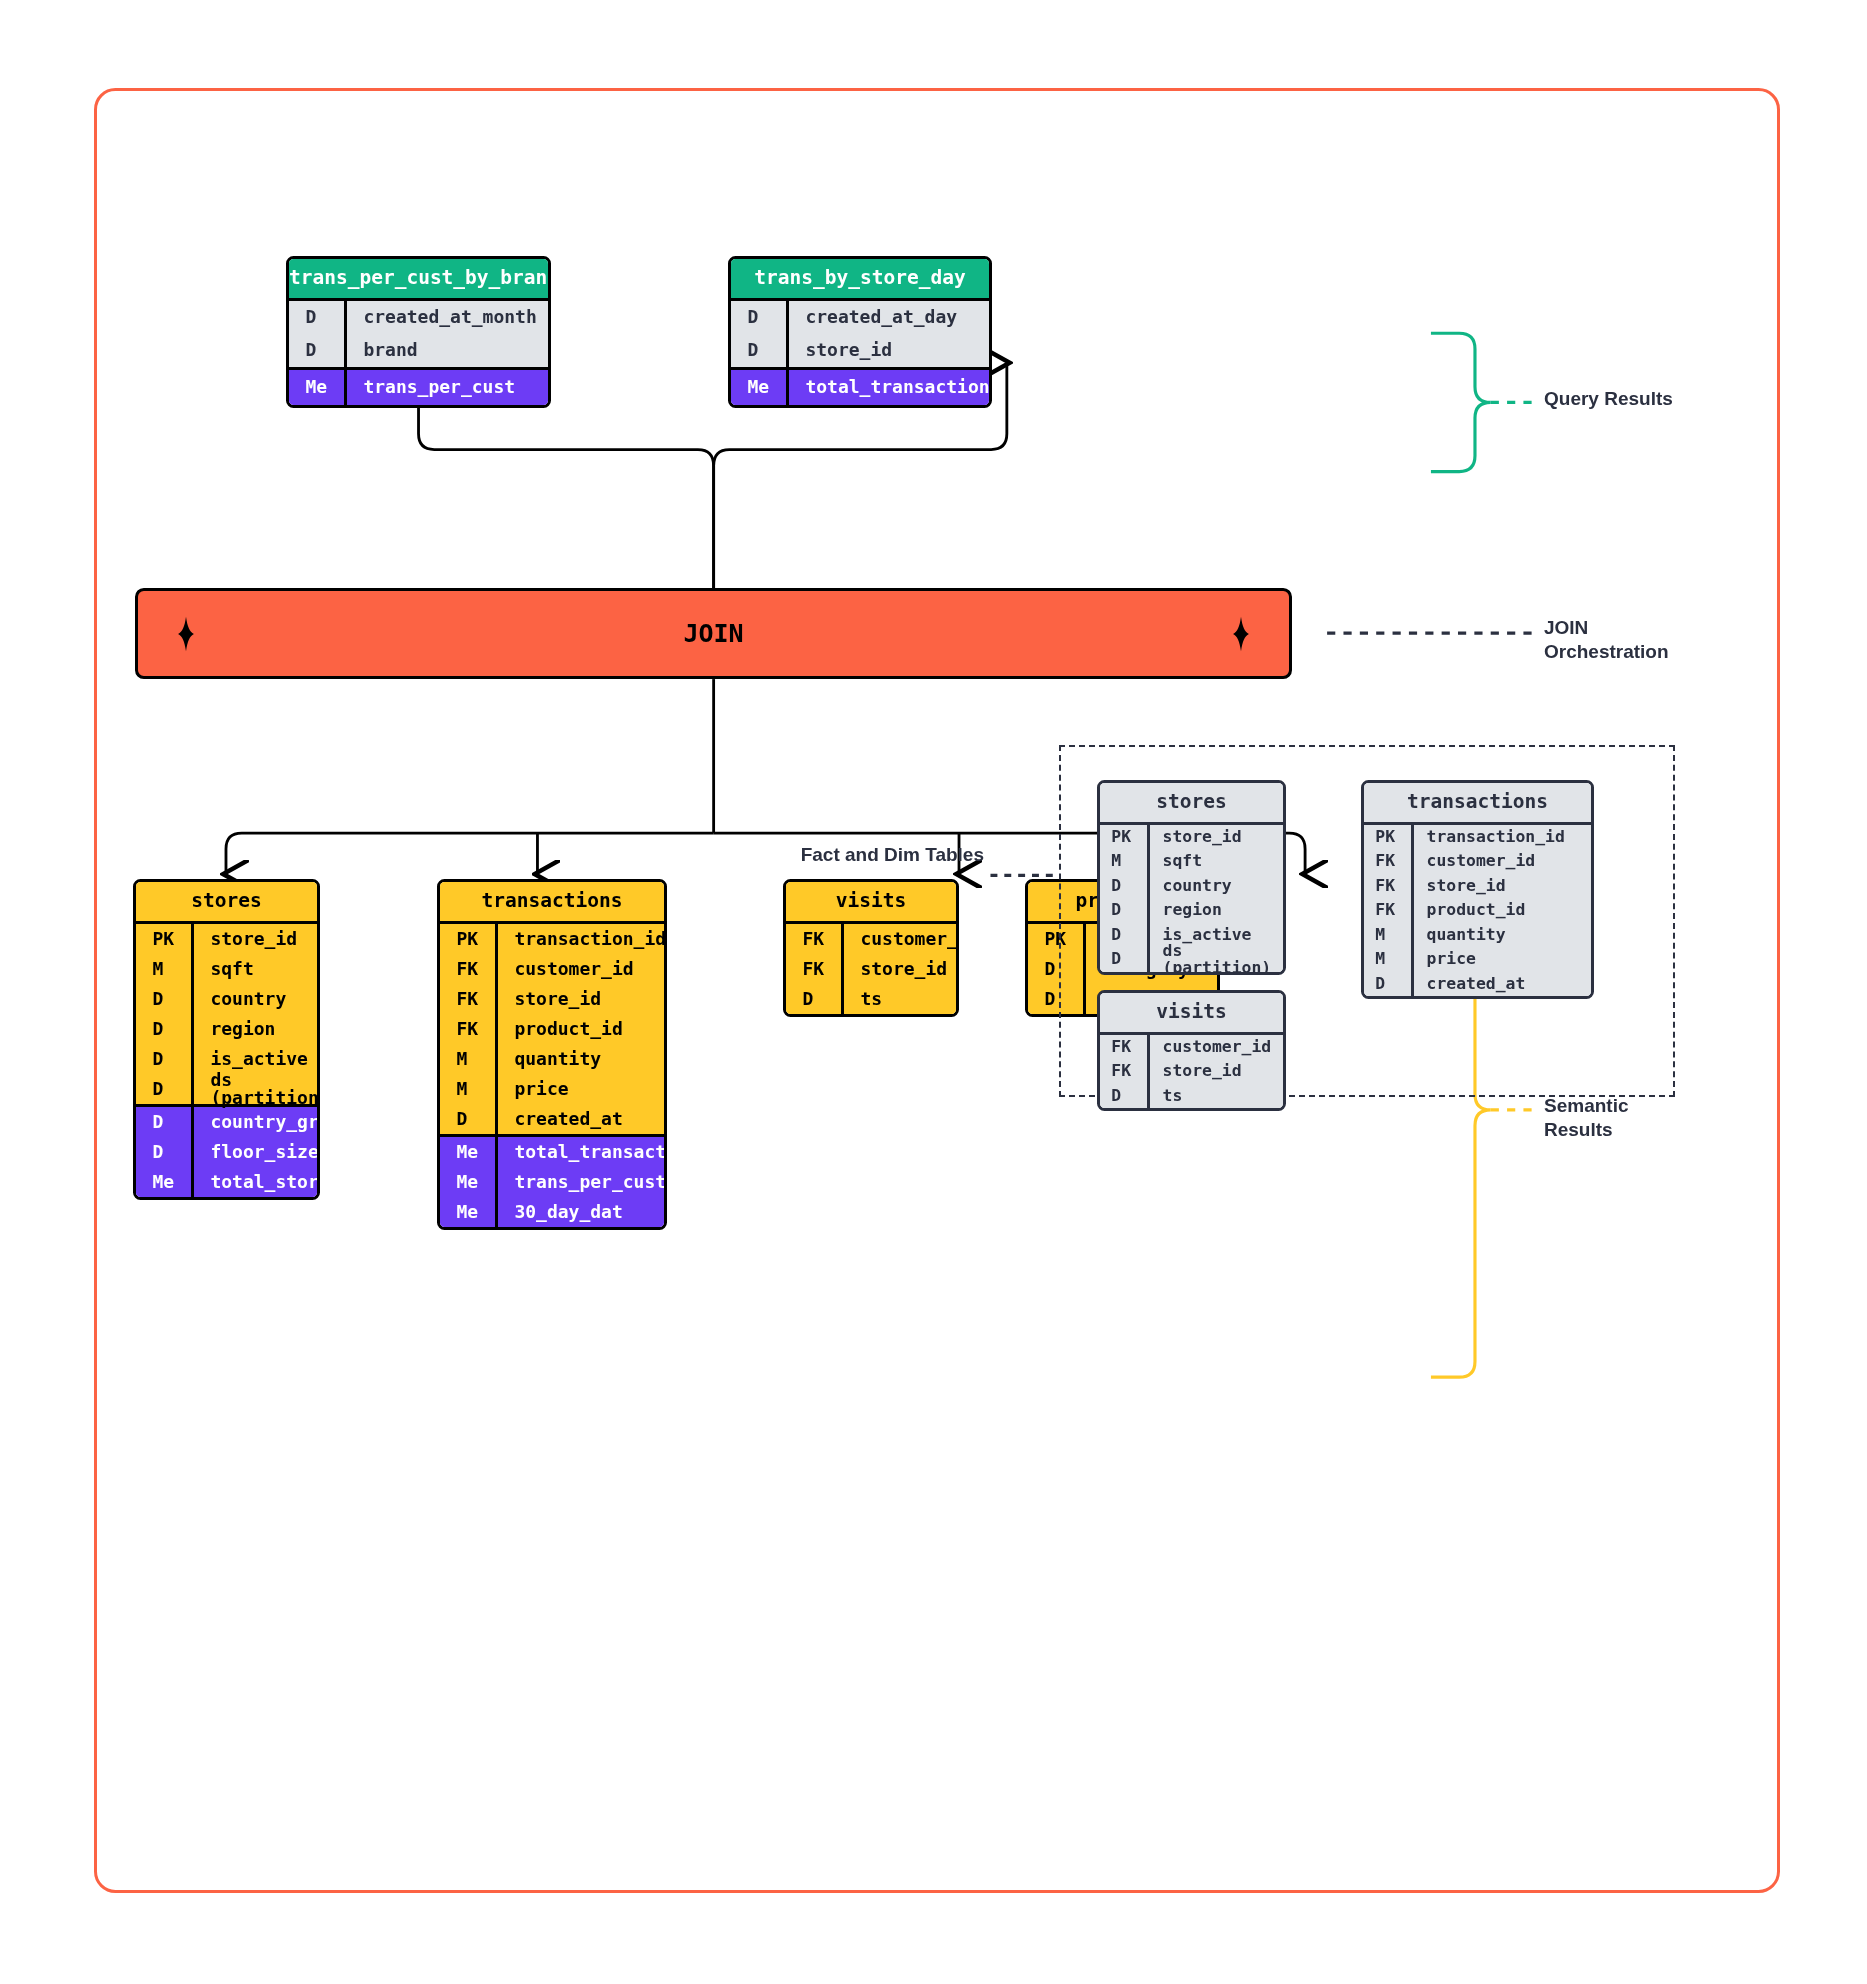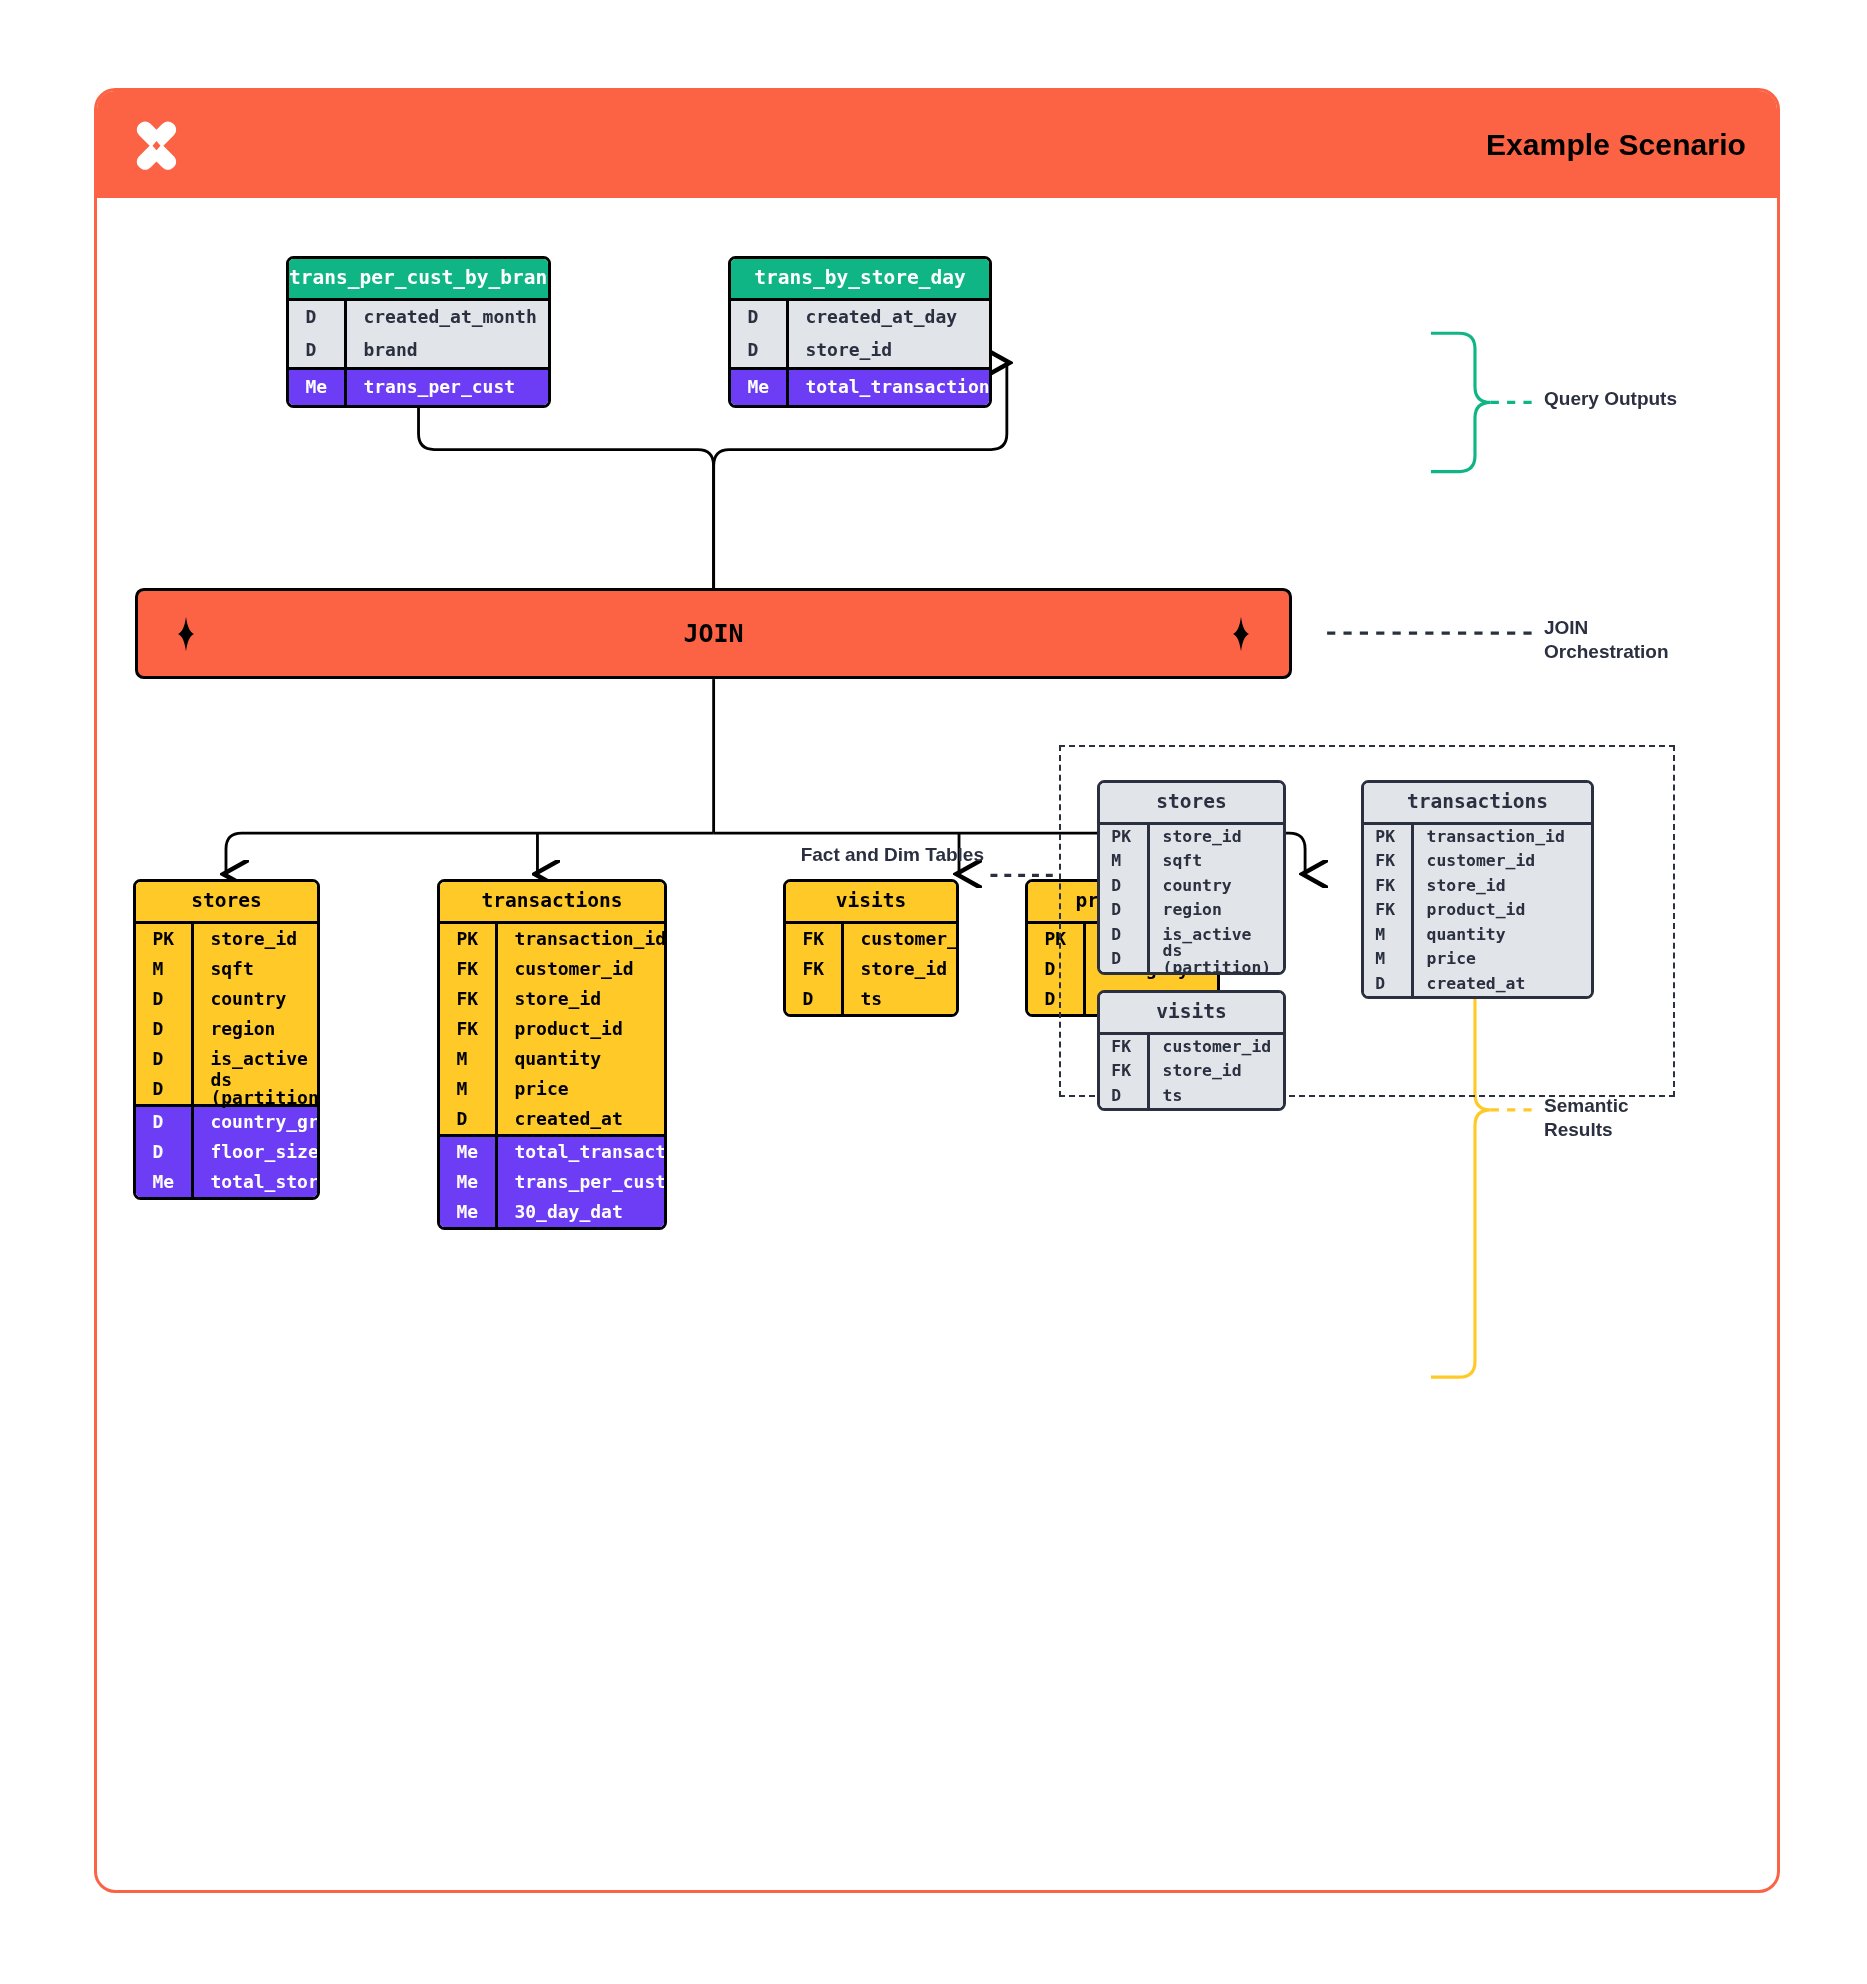--- a/index.html
+++ b/index.html
@@ -106,27 +106,20 @@
     font-weight:bold;font-size:18px;color:var(--ink);
   }
   
   #wires{position:absolute;left:0;top:0;width:100%;height:100%;pointer-events:none;}
 </style>
 </head>
 <body>
 
 <div id="card">
 
-  <div id="header">
-    <svg id="logo" viewBox="0 0 100 100">
-      <path d="M20 14 C14 20 14 28 20 34 L38 52 L20 70 C14 76 14 84 20 90 C26 96 34 96 40 90 L50 80 L60 90 C66 96 74 96 80 90 C86 84 86 76 80 70 L62 52 L80 34 C86 28 86 20 80 14 C74 8 66 8 60 14 L50 24 L40 14 C34 8 26 8 20 14 Z" fill="#ffffff"></path>
-      <path d="M50 44 L57 52 L50 60 L43 52 Z" fill="#FC6344"></path>
-    </svg>
-    <div id="title">Example Scenario</div>
-  </div>
 
   <div id="canvas">
 
     <svg id="wires" viewBox="0 0 2670 2700" preserveAspectRatio="none">
       <defs>
         <marker id="ah" markerWidth="10" markerHeight="10" refX="5" refY="8" orient="auto">
           <path d="M0,0 L5,9 L10,0" fill="none" stroke="#000" stroke-width="1.6"></path>
         </marker>
       </defs>
 
@@ -321,21 +314,21 @@
             <span class="k">D</span>
             <span class="v">category</span>
           </div>
         <div class="row" style="height:30px;">
             <span class="k">D</span>
             <span class="v">brand</span>
           </div>
       </div>
     </div>
 
-    <div class="anno" style="left:1447px;top:189px;">Query Outputs</div>
+    <div class="anno" style="left:1447px;top:189px;">Query Results</div>
 
     <div class="anno" style="left:1447px;top:418px;">
       <div>JOIN</div>
       <div>Orchestration</div>
     </div>
 
     <div class="anno" style="left:1447px;top:896px;">
       <div>Semantic</div>
       <div>Results</div>
     </div>

